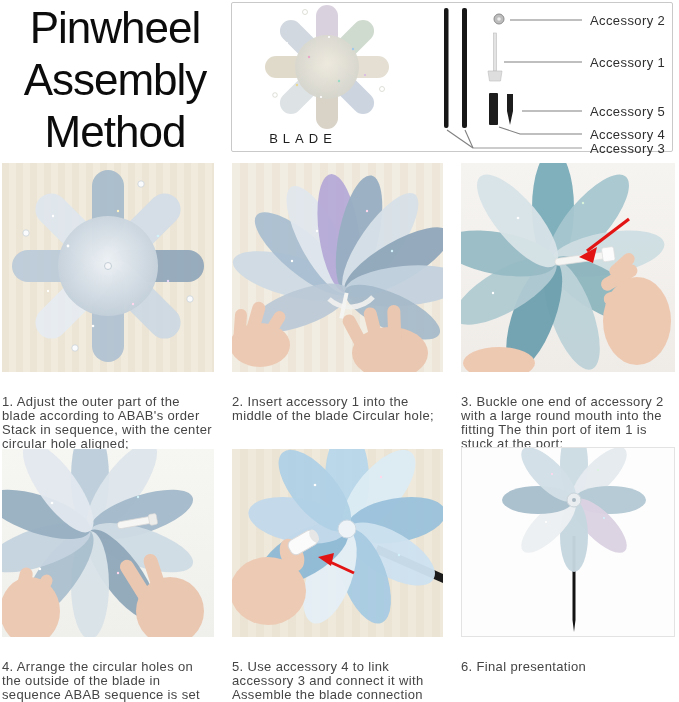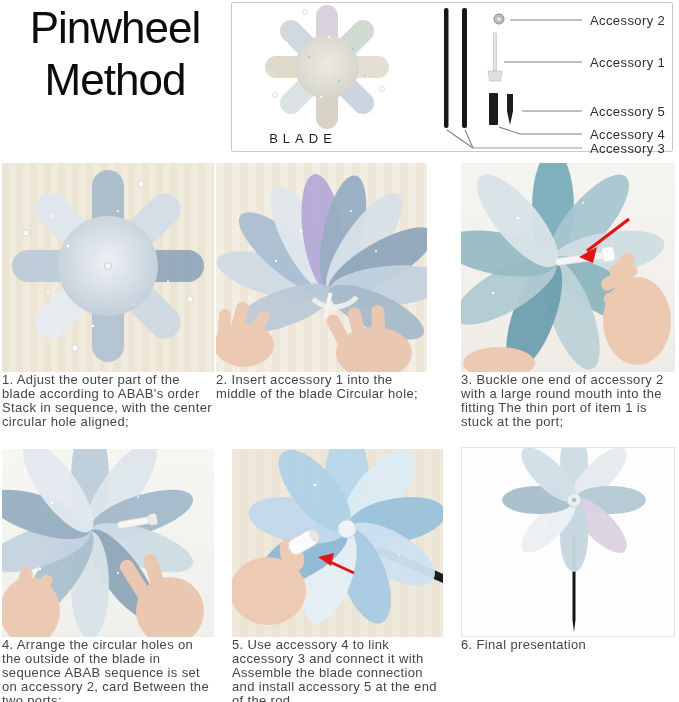--- a/index.html
+++ b/index.html
@@ -12,35 +12,36 @@
              border:1px solid #c9c9c9;border-radius:2px;background:#fff;box-sizing:border-box;}
   .parts-box svg{position:absolute;left:0;top:0;}
   .blade-label{position:absolute;left:26px;top:128px;width:90px;text-align:center;
                font-size:13px;letter-spacing:5px;color:#1e1e1e;}
   .acc-label{position:absolute;left:358px;height:14px;font-size:13px;color:#2e2e2e;
              letter-spacing:.4px;white-space:nowrap;}
   
   .cell{position:absolute;}
   .photo{position:relative;overflow:hidden;}
   .photo svg{display:block;}
-  .caption{margin-top:1px;font-size:13px;line-height:14px;letter-spacing:.35px;color:#454545;}
+  .caption{margin-top:23px;font-size:13px;line-height:14px;letter-spacing:.35px;color:#454545;}
   .bg-wood1{background:repeating-linear-gradient(90deg,#ece4d4 0 7px,#f1ebdd 7px 14px);}
   .bg-wood2{background:repeating-linear-gradient(90deg,#f2ede2 0 8px,#eee7d9 8px 16px);}
   .bg-wood5{background:repeating-linear-gradient(90deg,#efe9dc 0 8px,#ebe3d3 8px 16px);}
   .bg-plain3{background:linear-gradient(180deg,#f6f4f1,#efece8);}
   .bg-plain4{background:linear-gradient(180deg,#f6f6f2,#efefeb);}
   .bg-white6{background:#fdfdfd;border:1px solid #e3e3e3;box-sizing:border-box;}
 </style>
 </head>
 <body>
 
 <div class="page">
 
   <div class="title">
     <div>Pinwheel</div>
+    <div>Assembly</div>
     <div>Method</div>
   </div>
 
   <div class="parts-box">
     <svg width="440" height="148" viewBox="0 0 440 148">
       <defs>
         <radialGradient id="bxc" cx="50%" cy="45%" r="60%">
           <stop offset="0%" stop-color="#efeade"></stop>
             <stop offset="100%" stop-color="#d3d3cb"></stop>
         </radialGradient>
@@ -144,21 +145,21 @@
               <circle cx="-15" cy="60" r="1.3" fill="#fff"></circle>
             <circle cx="60" cy="15" r="1.2" fill="#e8d8f8"></circle>
               <circle cx="-55" cy="-50" r="1.2" fill="#fff"></circle>
           </g>
         </g>
       </svg>
     </div>
     <div class="caption">1. Adjust the outer part of the blade according to ABAB's order Stack in sequence, with the center circular hole aligned;</div>
   </div>
 
-  <div class="cell" style="left:216px;top:163px;width:208px">
+  <div class="cell" style="left:232px;top:163px;width:208px">
     <div class="photo bg-wood2" style="width:211px;height:209px">
       <svg width="211" height="209" viewBox="0 0 211 209">
         <g transform="translate(115,128)">
           <ellipse cx="0" cy="-58" rx="20" ry="60" fill="#cfdae4" opacity=".95" transform="rotate(-75)"></ellipse>
           <ellipse cx="0" cy="-58" rx="20" ry="60" fill="#a9bfd1" opacity=".95" transform="rotate(-50)"></ellipse>
           <ellipse cx="0" cy="-58" rx="20" ry="60" fill="#e0e7ed" opacity=".95" transform="rotate(-28)"></ellipse>
           <ellipse cx="0" cy="-58" rx="20" ry="60" fill="#b2a6d6" opacity=".9" transform="rotate(-8)"></ellipse>
           <ellipse cx="0" cy="-58" rx="20" ry="60" fill="#97aec2" opacity=".95" transform="rotate(12)"></ellipse>
           <ellipse cx="0" cy="-58" rx="20" ry="60" fill="#d7e0e8" opacity=".95" transform="rotate(35)"></ellipse>
           <ellipse cx="0" cy="-58" rx="20" ry="60" fill="#8fa6ba" opacity=".95" transform="rotate(60)"></ellipse>

